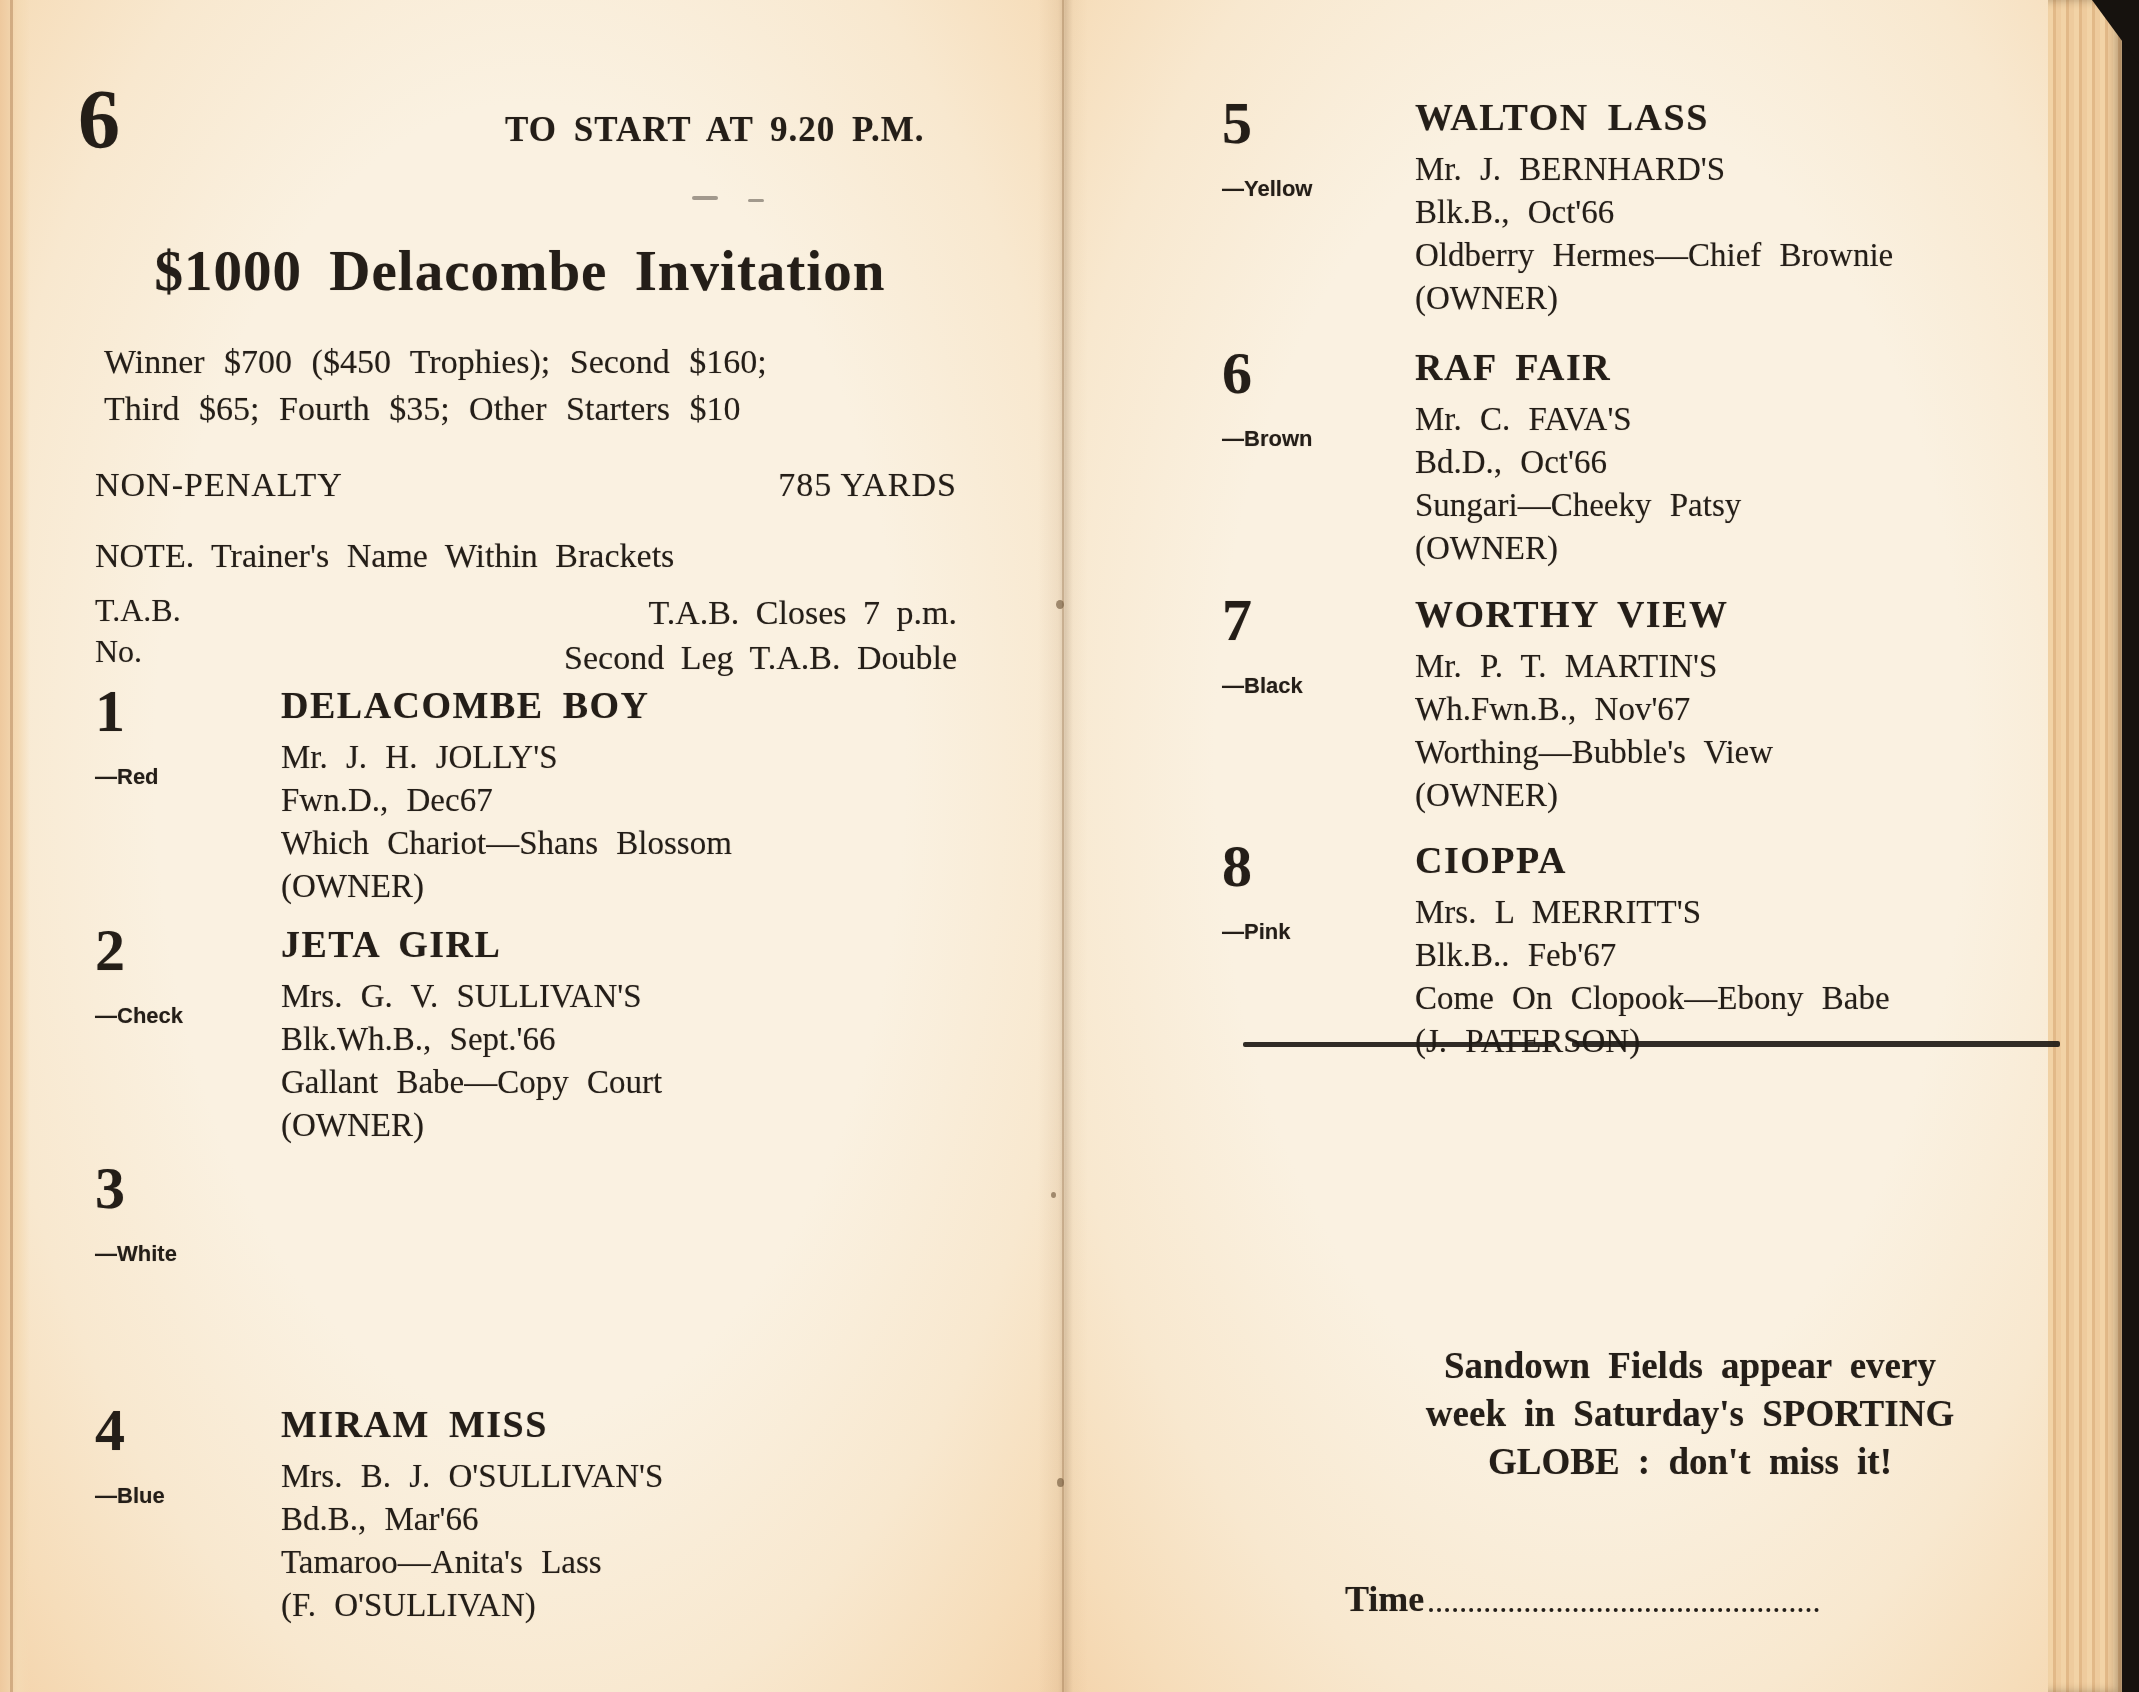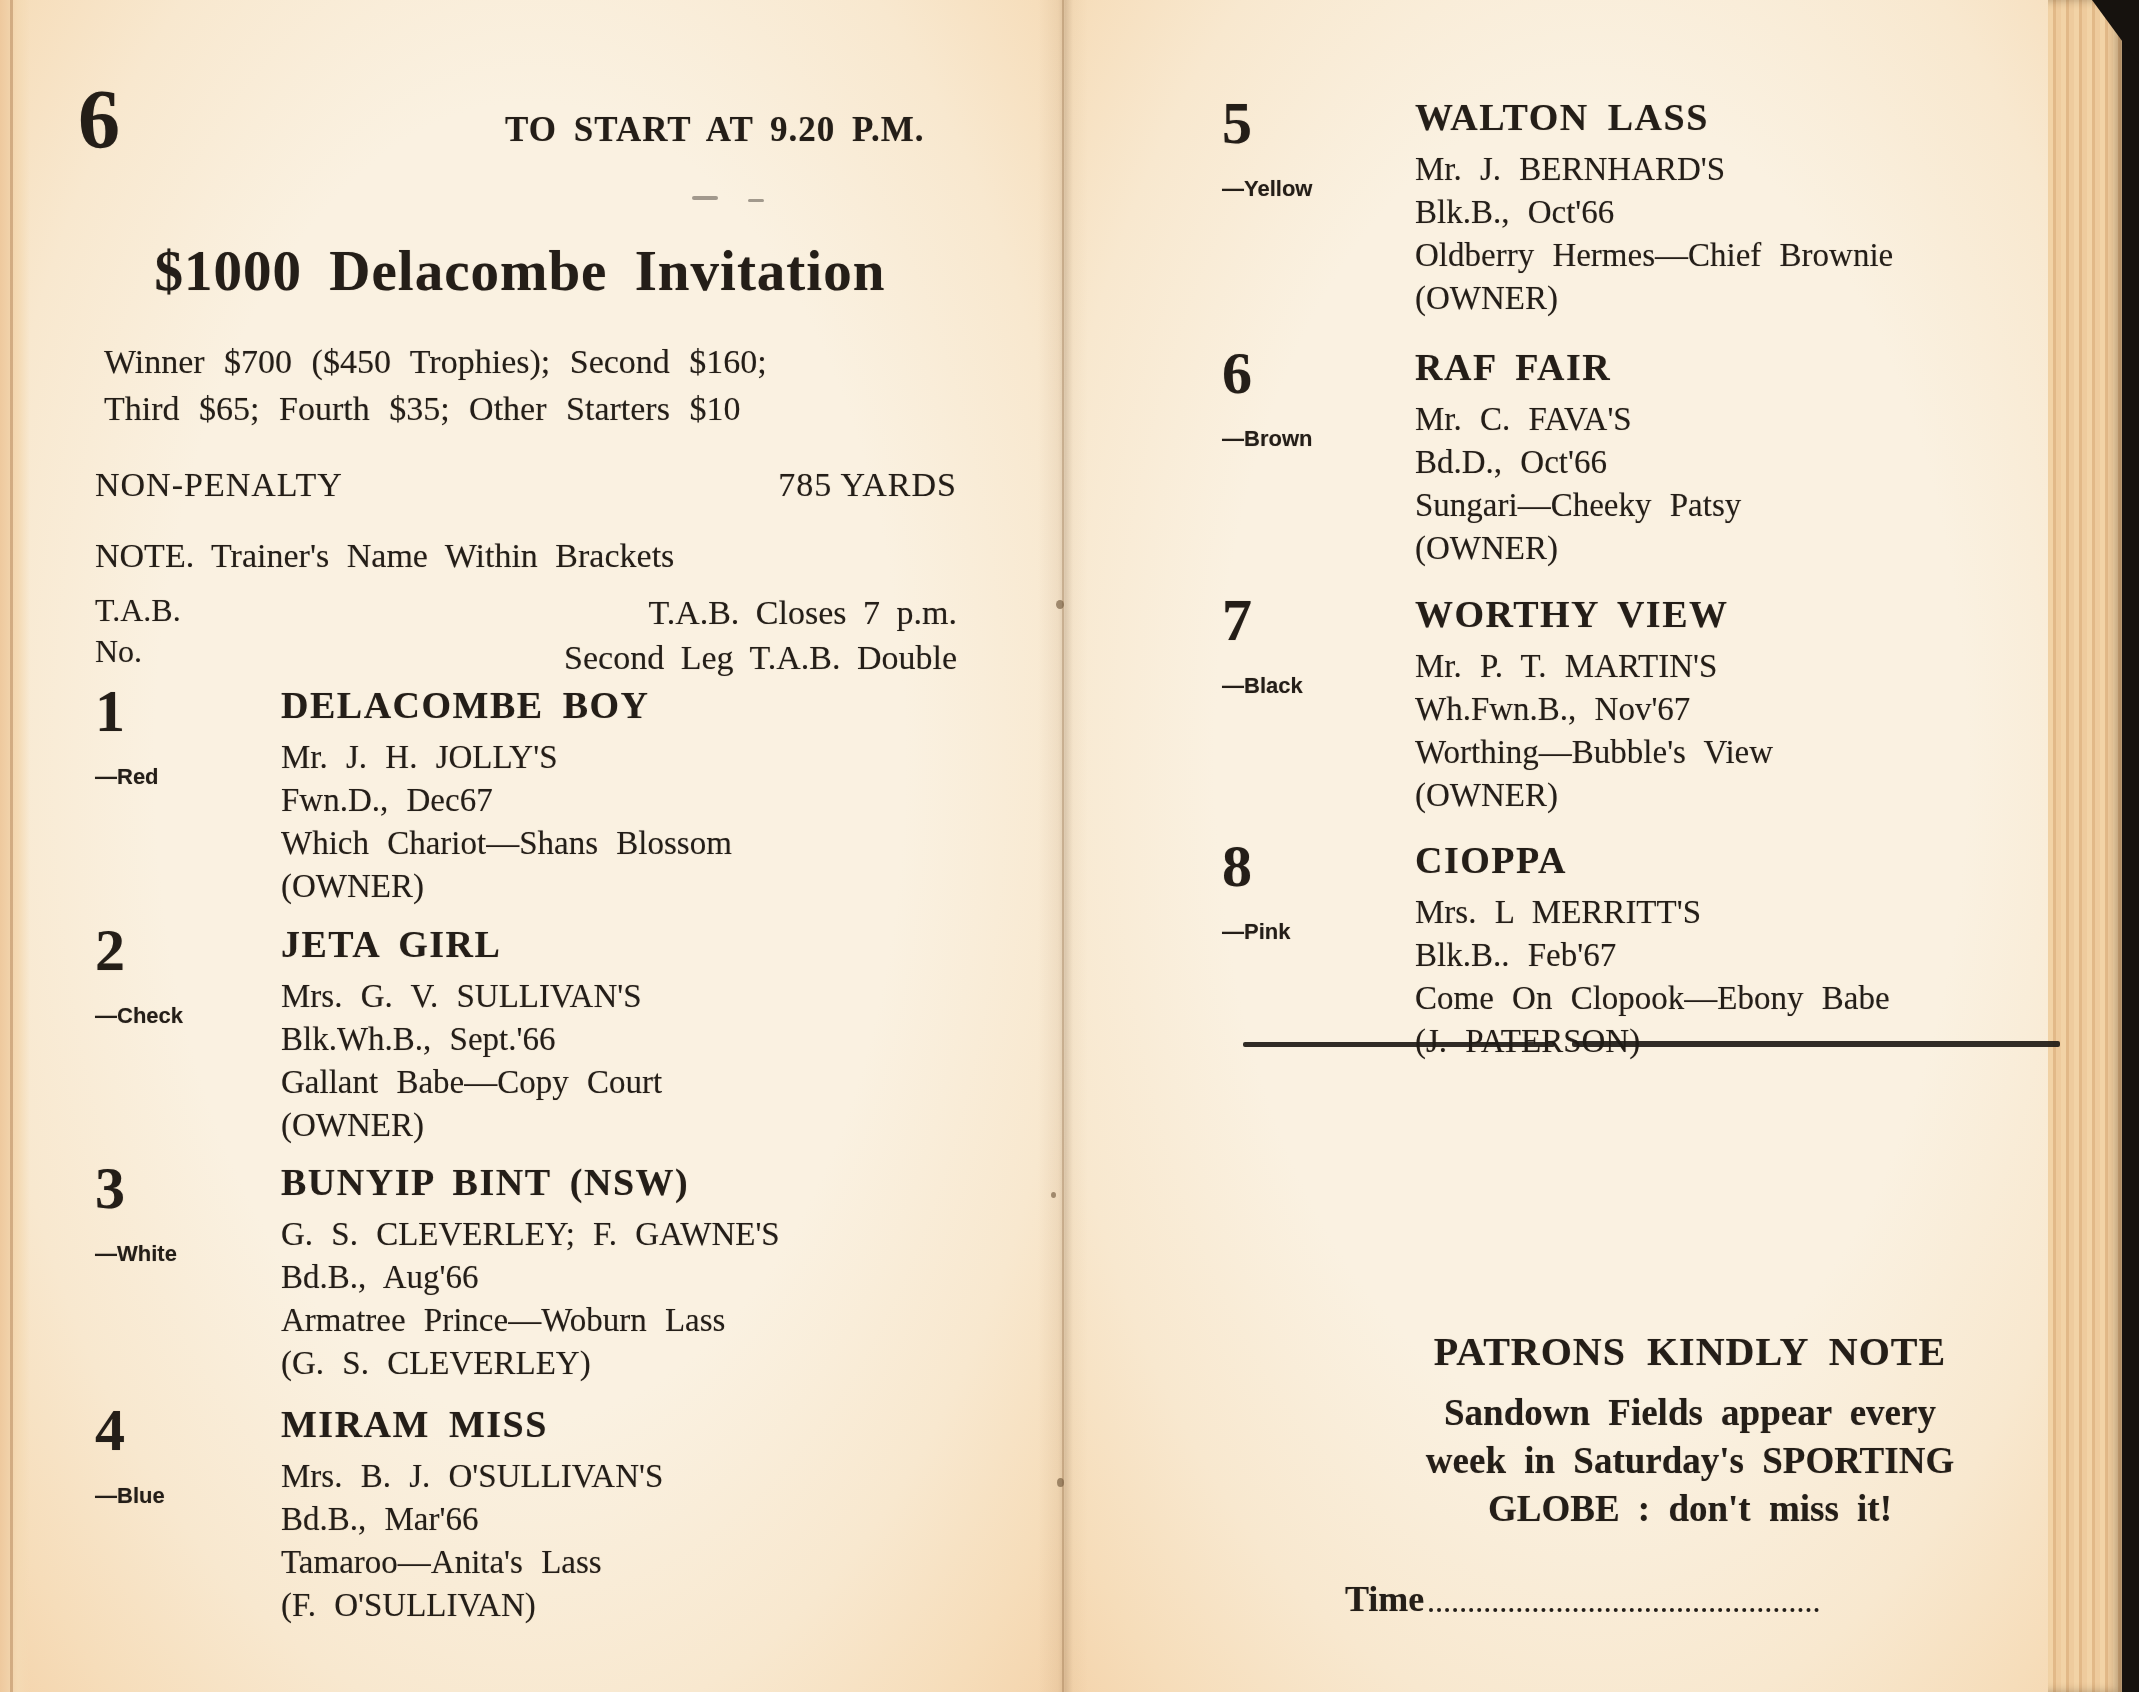--- a/index.html
+++ b/index.html
@@ -124,27 +124,20 @@
     <div class="line">Gallant Babe—Copy Court</div>
     <div class="line">(OWNER)</div>
   </div>
 </div>
 
 <div class="entry ink" style="left:95px;top:1160px;">
   <div class="numcol">
     <div class="num">3</div>
     <div class="colour">—White</div>
   </div>
-  <div class="info">
-    <div class="dog-name">BUNYIP BINT (NSW)</div>
-    <div class="line">G. S. CLEVERLEY; F. GAWNE'S</div>
-    <div class="line">Bd.B., Aug'66</div>
-    <div class="line">Armatree Prince—Woburn Lass</div>
-    <div class="line">(G. S. CLEVERLEY)</div>
-  </div>
 </div>
 
 <div class="entry ink" style="left:95px;top:1402px;">
   <div class="numcol">
     <div class="num">4</div>
     <div class="colour">—Blue</div>
   </div>
   <div class="info">
     <div class="dog-name">MIRAM MISS</div>
     <div class="line">Mrs. B. J. O'SULLIVAN'S</div>
@@ -207,21 +200,20 @@
     <div class="line">Blk.B.. Feb'67</div>
     <div class="line">Come On Clopook—Ebony Babe</div>
     <div class="line">(J. PATERSON)</div>
   </div>
 </div>
 
 <div class="rule-seg" style="left:1243px;top:1042px;width:312px;height:5px;"></div>
 <div class="rule-seg" style="left:1572px;top:1041px;width:488px;height:6px;"></div>
 
 <div class="abs ink patrons" style="left:1270px;top:1328px;width:840px;">
-  <div class="p-title">PATRONS KINDLY NOTE</div>
   <div class="p-line" style="margin-top:14px;">Sandown Fields appear every</div>
   <div class="p-line">week in Saturday's SPORTING</div>
   <div class="p-line">GLOBE : don't miss it!</div>
 </div>
 
 <div class="abs ink time-row" style="left:1345px;top:1578px;">
   <span class="time-label">Time</span>
   <span class="time-leader"></span>
 </div>
 

